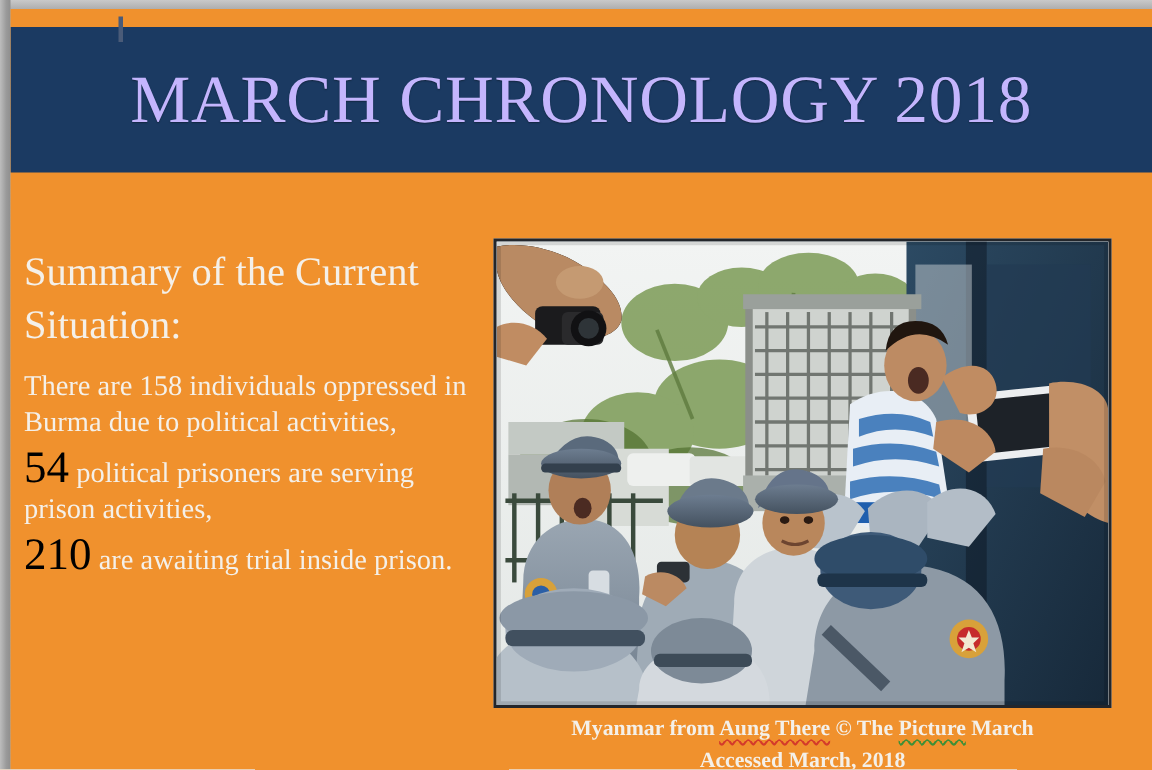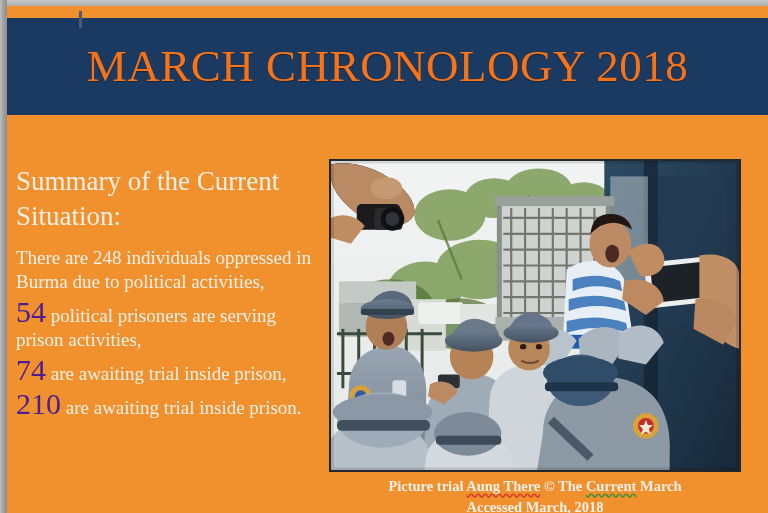--- a/index.html
+++ b/index.html
@@ -54,21 +54,21 @@
     left: 0;
     top: 12px;
     width: 761px;
     height: 97px;
     background: #1B3A62;
     display: flex;
     align-items: center;
     justify-content: center;
   }
   .title-text {
-    color: #f97316;
+    color: #c4b5fd;
     font-family: "Liberation Serif", serif;
     font-size: 45px;
     letter-spacing: 0.5px;
     line-height: 1;
     white-space: nowrap;
     text-shadow: 0 1px 1px rgba(0,0,0,0.35);
   }
 
   
   .caret {
@@ -97,21 +97,21 @@
     font-weight: normal;
   }
   .body-par {
     color: #F4F0E9;
     font-family: "Liberation Serif", serif;
     font-size: 19px;
     line-height: 1.26;
     margin: 0 0 3px 0;
   }
   .bignum {
-    color: #4c1d95;
+    color: #000000;
     font-size: 30px;
     line-height: 1;
   }
 
   
   .photo-frame {
     position: absolute;
     left: 322px;
     top: 153px;
     width: 412px;
@@ -160,30 +160,27 @@
     <div class="title-banner">
       <div class="title-text">MARCH CHRONOLOGY 2018</div>
     </div>
     <div class="caret"></div>
 
     <div class="left-col">
 
       <div class="summary-heading">Summary of the Current Situation:</div>
 
       <p class="body-par">
-        <span>There are 248 individuals oppressed in Burma due to political activities,</span>
+        <span>There are 158 individuals oppressed in Burma due to political activities,</span>
       </p>
 
       <p class="body-par">
         <span class="bignum">54</span><span> political prisoners are serving prison activities,</span>
       </p>
 
-      <p class="body-par">
-        <span class="bignum">74</span><span> are awaiting trial inside prison,</span>
-      </p>
 
       <p class="body-par">
         <span class="bignum">210</span><span> are awaiting trial inside prison.</span>
       </p>
 
     </div>
 
     <div class="photo-frame">
       <svg class="photo-svg" viewBox="0 0 412 313" preserveAspectRatio="xMidYMid slice">
         <defs>
@@ -371,18 +368,18 @@
             <rect x="108" y="216" width="22" height="14" rx="3" fill="#2c3136"></rect>
             <path d="M100 226 C110 220 124 224 128 234 L114 246 L98 238 Z" fill="#bb8a62"></path>
           </g>
 
           <rect x="0" y="0" width="412" height="313" fill="none" stroke="#000" stroke-opacity="0.12" stroke-width="6"></rect>
         </g>
       </svg>
     </div>
 
     <div class="caption">
-      <div><span>Picture trial </span><span class="sp-red">Aung There</span><span> © The </span><span class="sp-green">Current</span><span> March</span></div>
+      <div><span>Myanmar from </span><span class="sp-red">Aung There</span><span> © The </span><span class="sp-green">Picture</span><span> March</span></div>
       <div>Accessed March, 2018</div>
     </div>
 
   </div>
 </div>
 
 </body></html>

